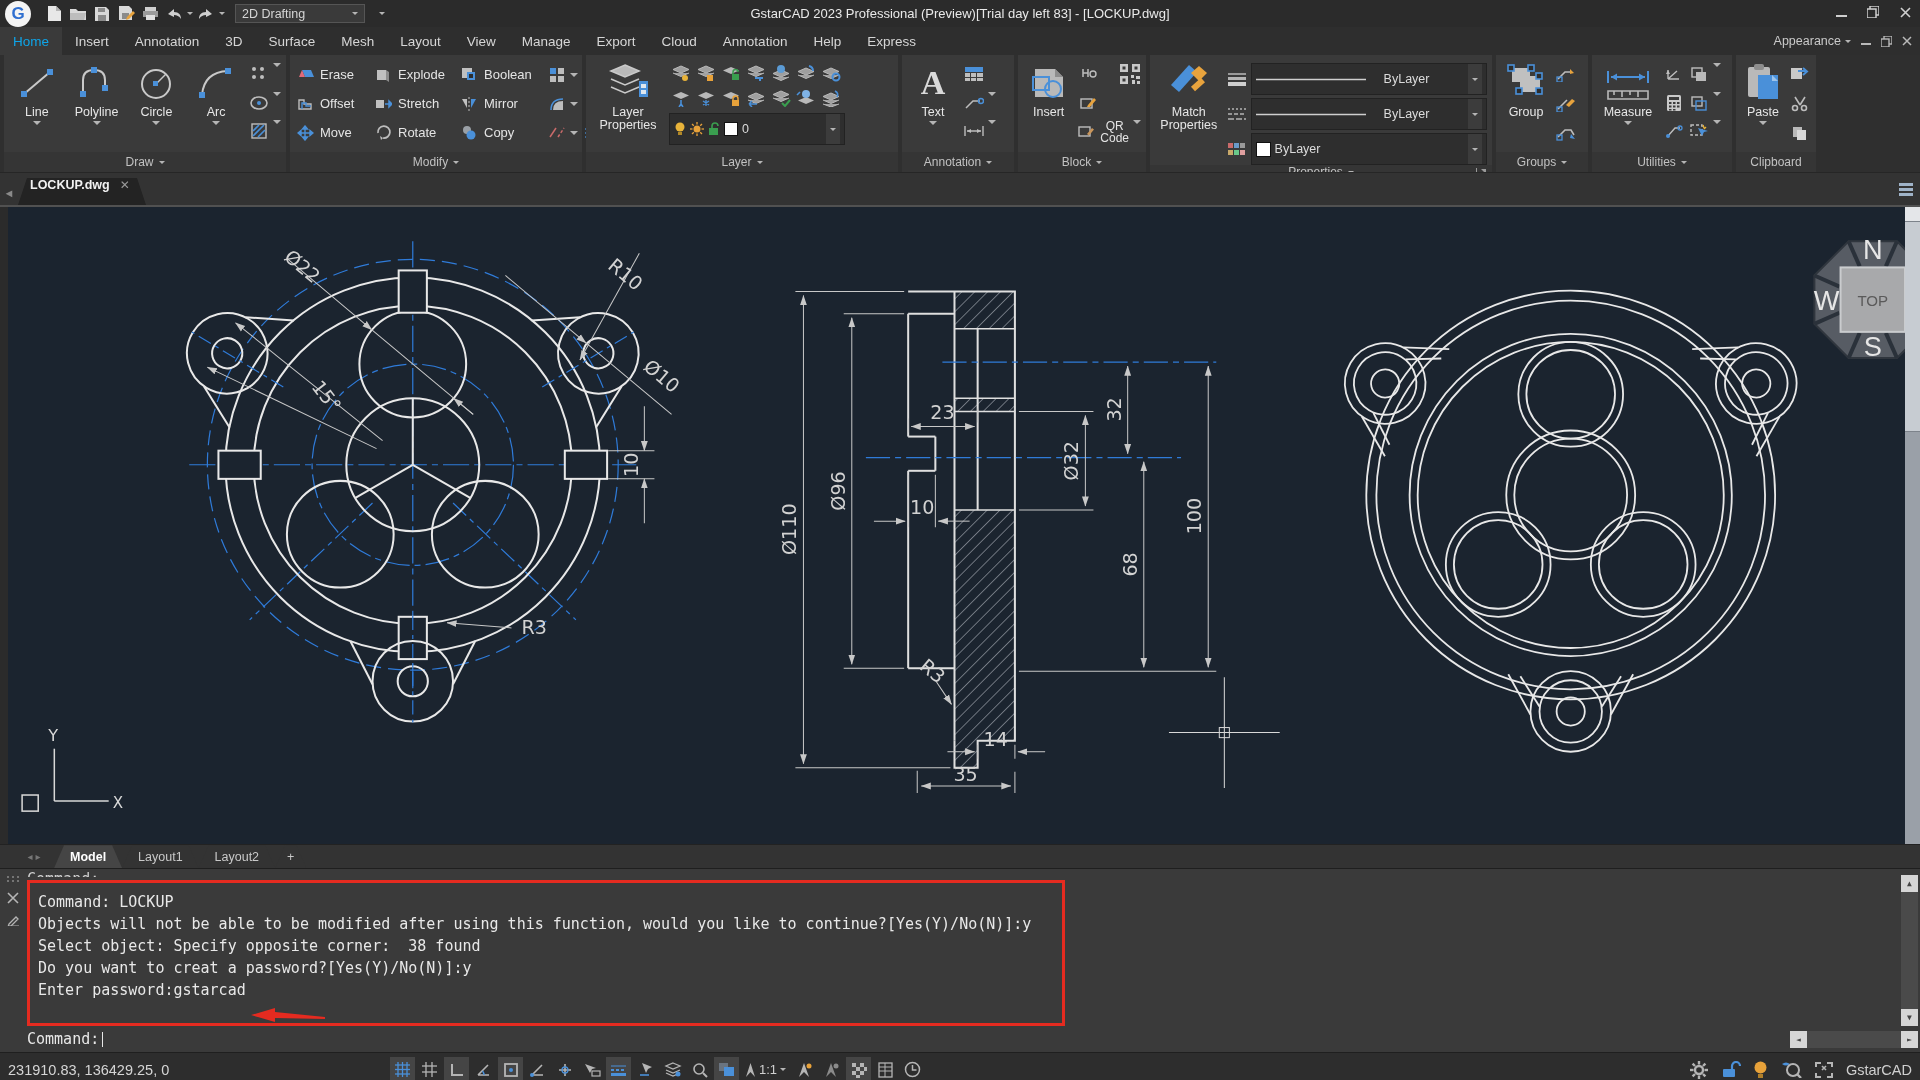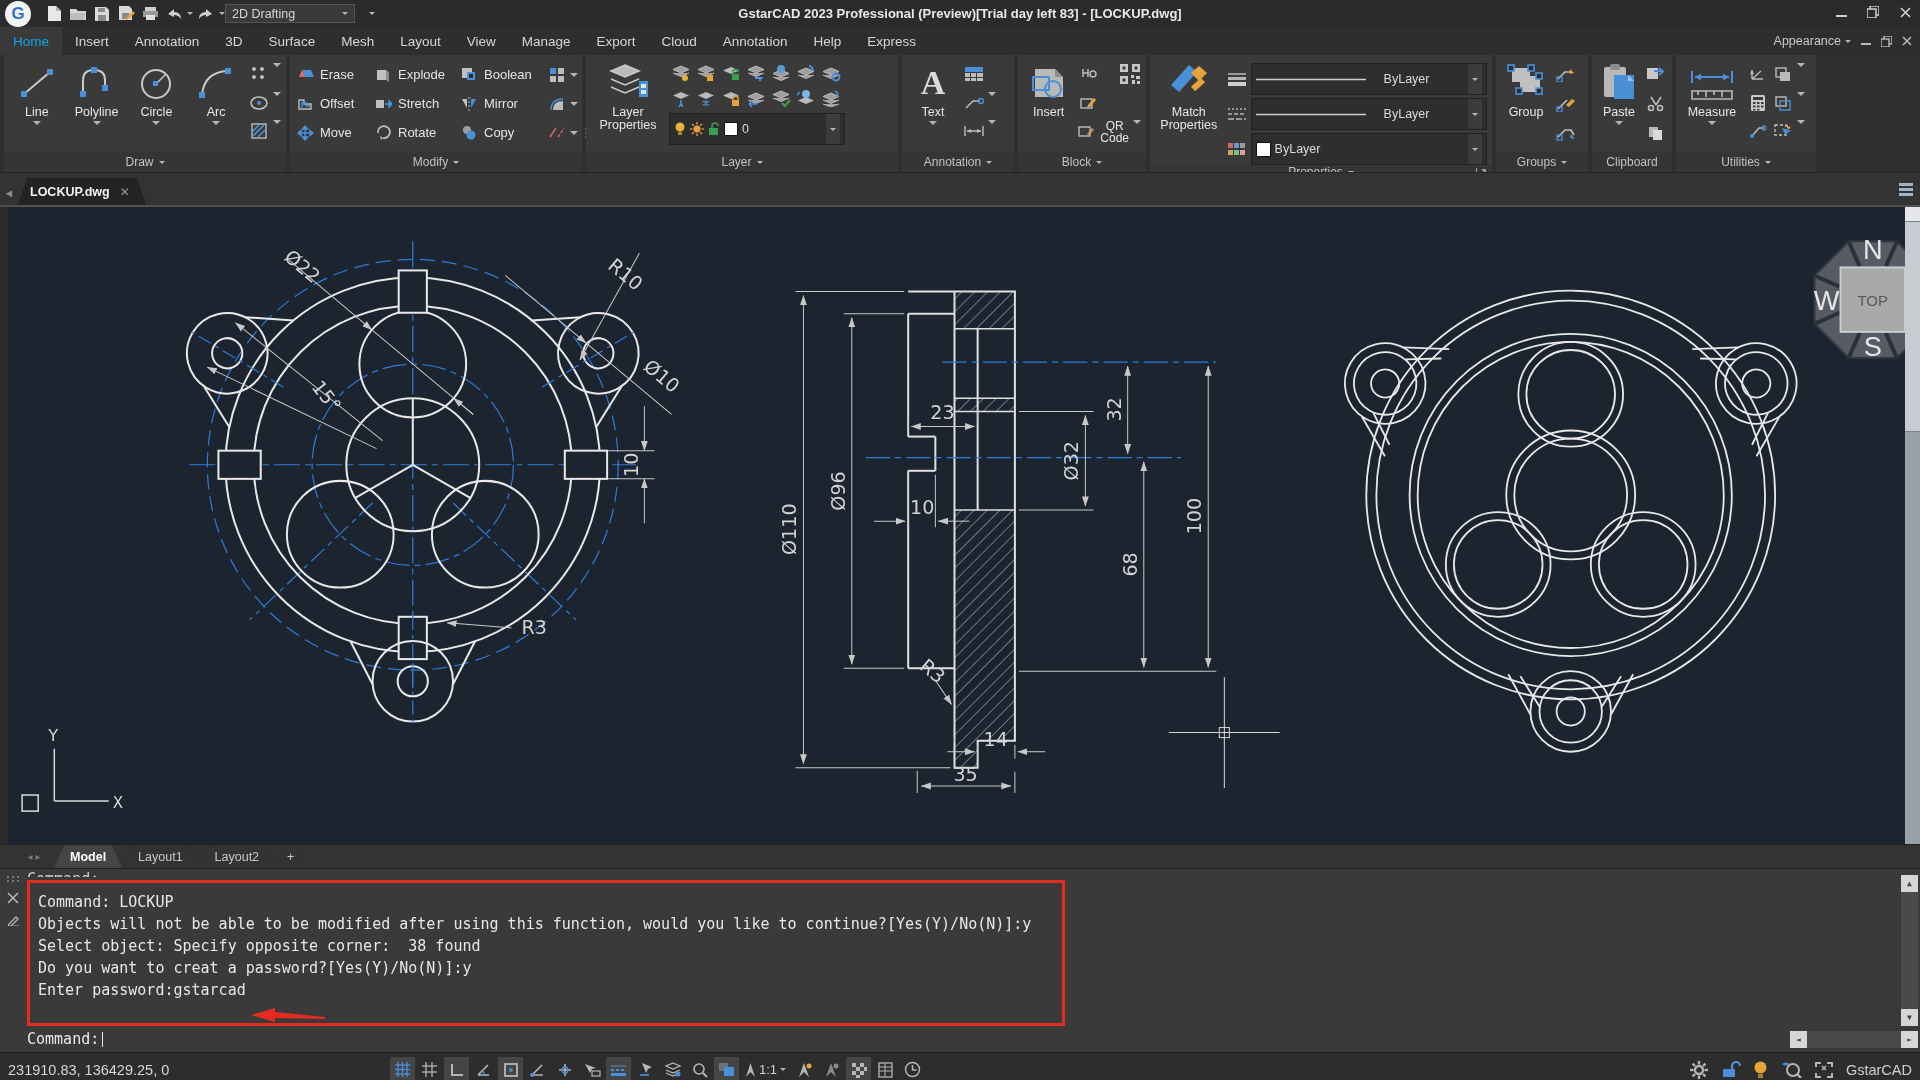--- a/index.html
+++ b/index.html
@@ -7,23 +7,23 @@
     font-family:"Liberation Sans",sans-serif;-webkit-font-smoothing:antialiased}
   .app{position:relative;width:1920px;height:1080px;display:flex;flex-direction:column}
 
   
   .titlebar{height:27px;background:#2b2b2b;display:flex;align-items:center;position:relative;flex:0 0 auto}
   .logo{width:26px;height:26px;border-radius:50%;background:#f4f4f4;display:flex;align-items:center;justify-content:center;
     margin-left:5px;font-weight:bold;color:#2f6fd0;font-size:17px}
   .qat{display:flex;align-items:center;gap:2px;margin-left:12px}
   .qat .qbtn{width:22px;height:22px;display:flex;align-items:center;justify-content:center}
   .qat svg{display:block}
-  .wsbox{width:130px;height:19px;background:#3a3a3a;border:1px solid #555;display:flex;align-items:center;
+  .wsbox{margin-left:10px;width:130px;height:19px;background:#3a3a3a;border:1px solid #555;display:flex;align-items:center;
     padding:0 6px;color:#d5d5d5;font-size:12.5px;justify-content:space-between}
-  .title-center{position:absolute;left:0;right:0;text-align:center;color:#e9e9e9;font-size:13px;font-weight:bold;pointer-events:none}
+  .title-center{position:absolute;left:0;right:0;text-align:center;color:#e9e9e9;font-size:13px;font-weight:normal;pointer-events:none}
   .wctl{position:absolute;right:6px;top:0;display:flex;gap:14px;align-items:center;height:27px}
   .wctl .wc{color:#cfcfcf;font-size:13px;width:18px;text-align:center;cursor:default}
   .chev{width:0;height:0;border-left:4px solid transparent;border-right:4px solid transparent;border-top:4px solid #b5b5b5;display:inline-block}
   .chev.small{border-left-width:3px;border-right-width:3px;border-top-width:3px}
 
   
   .menubar{height:28px;background:#2e2e2e;display:flex;align-items:stretch;position:relative;flex:0 0 auto}
   .mtab{padding:0 13px;display:flex;align-items:center;color:#d6d6d6;font-size:13.5px;cursor:default}
   .mtab.active{background:#3a3a3a;color:#0ea5e9}
   .menubar-right{position:absolute;right:8px;top:0;height:28px;display:flex;align-items:center;gap:10px;color:#c9c9c9;font-size:12.5px}
@@ -49,21 +49,21 @@
   .combo{height:32px;background:#2e2e2e;border:1px solid #222;display:flex;align-items:center;padding:0 4px;gap:4px;color:#dcdcdc;font-size:12.5px}
   .combo .cend{margin-left:auto;width:14px;height:100%;display:flex;align-items:center;justify-content:center;background:#3c3c3c}
   .proprows{display:flex;flex-direction:column;gap:3px;padding-top:4px;width:262px}
   .proprow{display:flex;align-items:center;gap:4px}
   .launcher{position:absolute;right:4px;top:3px;width:12px;height:12px;border-left:1px solid #9a9a9a;border-bottom:1px solid #9a9a9a}
   .launcher:after{content:"";position:absolute;right:2px;top:1px;width:0;height:0;border-top:5px solid #9a9a9a;border-left:5px solid transparent}
 
   
   .doctabs{height:33px;background:#333333;display:flex;align-items:flex-end;flex:0 0 auto;position:relative;border-top:1px solid #262626}
   .navchev{width:18px;height:24px;display:flex;align-items:center;justify-content:center;color:#8a8a8a;font-size:11px}
-  .dtab{height:27px;background:#232323;display:flex;align-items:center;gap:10px;padding:0 12px;
+  .dtab{height:27px;background:#232323;display:flex;align-items:flex-start;gap:10px;padding:0 12px;
     clip-path:polygon(0 100%,9px 0,calc(100% - 9px) 0,100% 100%);min-width:128px}
   .dtab .dname{color:#f2f2f2;font-size:12.5px;font-weight:bold}
   .dtab .dclose{color:#9a9a9a;font-size:12px}
   .doctabs-right{position:absolute;right:6px;bottom:5px}
 
   
   .canvas{flex:1;display:flex;background:#1b242f;border-top:2px solid #515151;position:relative}
   .canvas .gutter{width:8px;background:#2b2b2b}
   .canvas svg.cad{flex:1;display:block}
   .vscroll{width:15px;background:#9aa0a8;display:flex;flex-direction:column;position:relative}
@@ -832,61 +832,20 @@
               </svg>
             </div>
         </div>
       </div>
       <div class="panel-label">
         <span>Groups</span>
           <span class="chev small"></span>
       </div>
     </div>
 
-    <div class="panel" style="width:80px">
-      <div class="panel-content">
-        <div class="bigbtn" style="width:44px">
-          <div class="bicon">
-            <svg width="36" height="40">
-                <rect x="3" y="4" width="22" height="30" rx="2" fill="#b9b9b9"></rect>
-                <rect x="9" y="1" width="10" height="6" rx="2" fill="#8d8d8d"></rect>
-                <rect x="13" y="12" width="20" height="24" fill="#4a90d9"></rect>
-                <path d="M27,12 l6,6 h-6 z" fill="#9cc3ea"></path>
-              </svg>
-          </div>
-          <div class="blabel">Paste</div>
-          <span class="chev"></span>
-        </div>
-        <div class="smallcol">
-          <div class="sbtn">
-              <svg width="20" height="16">
-                <rect x="1" y="2" width="11" height="11" fill="#c9c9c9"></rect>
-                <path d="M8,5 h8 m-3,-3 l4,3.5 -4,3.5" stroke="#4a90d9" stroke-width="2" fill="none"></path>
-              </svg>
-            </div>
-          <div class="sbtn">
-              <svg width="18" height="16">
-                <path d="M4,1 l5,8 M14,1 l-5,8" stroke="#bdbdbd" stroke-width="1.6"></path>
-                <circle cx="4" cy="12" r="2.5" fill="none" stroke="#bdbdbd" stroke-width="1.6"></circle>
-                <circle cx="13" cy="12" r="2.5" fill="none" stroke="#bdbdbd" stroke-width="1.6"></circle>
-              </svg>
-            </div>
-          <div class="sbtn">
-              <svg width="18" height="16">
-                <rect x="2" y="2" width="9" height="10" fill="#b9b9b9"></rect>
-                <rect x="6" y="5" width="9" height="10" fill="#d9d9d9"></rect>
-              </svg>
-            </div>
-        </div>
-      </div>
-      <div class="panel-label">
-        <span>Clipboard</span>
-      </div>
-    </div>
-
     <div class="panel" style="width:140px">
       <div class="panel-content">
         <div class="bigbtn" style="width:62px">
           <div class="bicon">
             <svg width="48" height="40">
                 <path d="M4,8 v12 M44,8 v12 M7,14 h34" stroke="#4a90d9" stroke-width="2" fill="none"></path>
                 <path d="M7,14 l6,-3.5 v7 z M41,14 l-6,-3.5 v7 z" fill="#4a90d9"></path>
                 <path d="M4,28 h40 v8 h-40 z M10,28 v4 M18,28 v6 M26,28 v4 M34,28 v6" stroke="#b9b9b9" stroke-width="1.6" fill="none"></path>
               </svg>
           </div>
@@ -949,20 +908,61 @@
                   <path d="M13,2 l1,3 M16,4 l-2,2" stroke="#e8b33a" stroke-width="1.4"></path>
                 </svg>
               </div>
             <span class="chev"></span>
           </div>
         </div>
       </div>
       <div class="panel-label">
         <span>Utilities</span>
           <span class="chev small"></span>
+      </div>
+    </div>
+
+    <div class="panel" style="width:80px">
+      <div class="panel-content">
+        <div class="bigbtn" style="width:44px">
+          <div class="bicon">
+            <svg width="36" height="40">
+                <rect x="3" y="4" width="22" height="30" rx="2" fill="#b9b9b9"></rect>
+                <rect x="9" y="1" width="10" height="6" rx="2" fill="#8d8d8d"></rect>
+                <rect x="13" y="12" width="20" height="24" fill="#4a90d9"></rect>
+                <path d="M27,12 l6,6 h-6 z" fill="#9cc3ea"></path>
+              </svg>
+          </div>
+          <div class="blabel">Paste</div>
+          <span class="chev"></span>
+        </div>
+        <div class="smallcol">
+          <div class="sbtn">
+              <svg width="20" height="16">
+                <rect x="1" y="2" width="11" height="11" fill="#c9c9c9"></rect>
+                <path d="M8,5 h8 m-3,-3 l4,3.5 -4,3.5" stroke="#4a90d9" stroke-width="2" fill="none"></path>
+              </svg>
+            </div>
+          <div class="sbtn">
+              <svg width="18" height="16">
+                <path d="M4,1 l5,8 M14,1 l-5,8" stroke="#bdbdbd" stroke-width="1.6"></path>
+                <circle cx="4" cy="12" r="2.5" fill="none" stroke="#bdbdbd" stroke-width="1.6"></circle>
+                <circle cx="13" cy="12" r="2.5" fill="none" stroke="#bdbdbd" stroke-width="1.6"></circle>
+              </svg>
+            </div>
+          <div class="sbtn">
+              <svg width="18" height="16">
+                <rect x="2" y="2" width="9" height="10" fill="#b9b9b9"></rect>
+                <rect x="6" y="5" width="9" height="10" fill="#d9d9d9"></rect>
+              </svg>
+            </div>
+        </div>
+      </div>
+      <div class="panel-label">
+        <span>Clipboard</span>
       </div>
     </div>
   </div>
 
   <div class="doctabs">
     <div class="navchev">◄</div>
     <div class="dtab">
       <span class="dname">LOCKUP.dwg</span>
       <span class="dclose">✕</span>
     </div>

